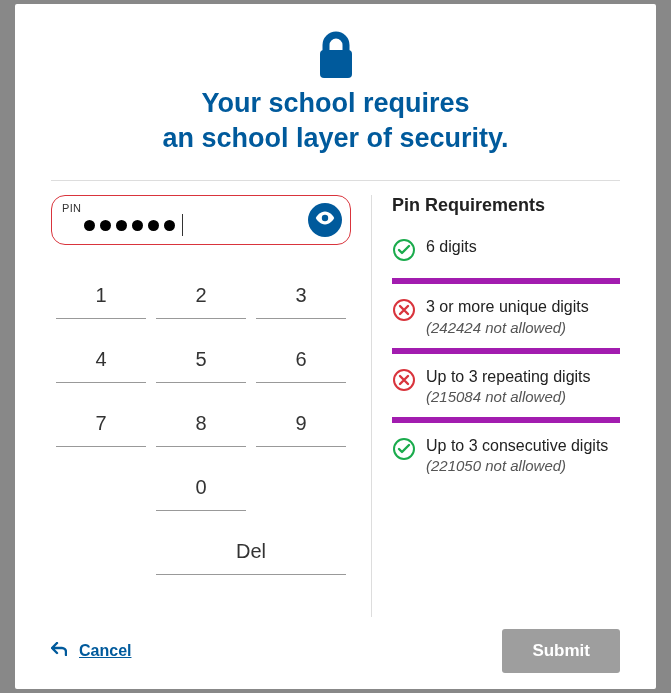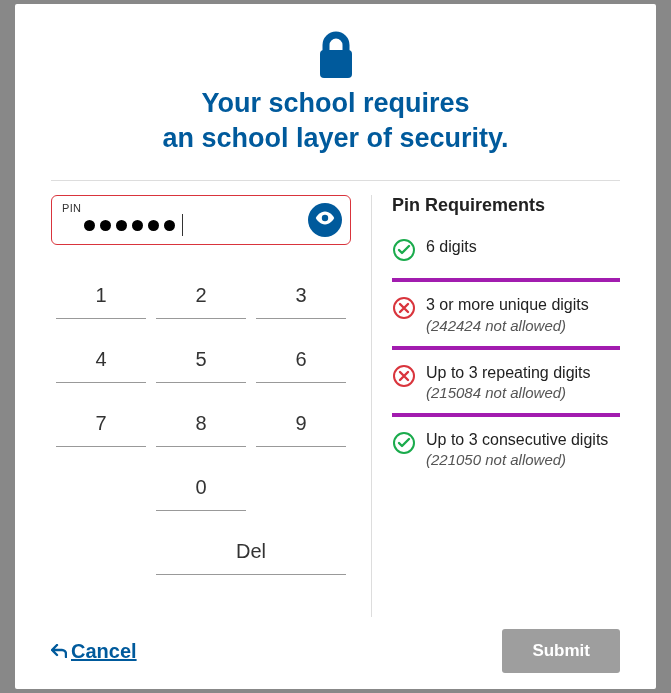--- a/index.html
+++ b/index.html
@@ -49,21 +49,21 @@
     width: 300px;
     flex-shrink: 0;
   }
   .right {
     flex: 1;
     border-left: 1px solid #ddd;
     padding-left: 20px;
   }
   .pin-field {
     border: 1px solid #d9343c;
-    border-radius: 6px;
+    border-radius: 14px;
     padding: 6px 10px 8px 10px;
     margin-bottom: 7px;
     position: relative;
   }
   .pin-label {
     font-size: 11px;
     color: #333;
     letter-spacing: 0.3px;
   }
   .pin-value {
@@ -123,21 +123,21 @@
   .req-title {
     font-size: 18px;
     font-weight: 700;
     color: #222;
     margin-bottom: 8px;
   }
   .req-item {
     display: flex;
     gap: 10px;
     padding: 12px 0;
-    border-bottom: 4px solid #a21caf;
+    border-bottom: 6px solid #a21caf;
   }
   .req-item:last-child { border-bottom: none; }
   .req-icon {
     flex-shrink: 0;
     margin-top: 2px;
   }
   .req-text {
     font-size: 16px;
     color: #222;
     line-height: 1.4;
@@ -149,25 +149,25 @@
   }
   .footer {
     display: flex;
     justify-content: space-between;
     align-items: center;
     margin-top: 12px;
   }
   .cancel {
     color: #005a9c;
     font-weight: 700;
-    font-size: 20px;
+    font-size: 16px;
     text-decoration: underline;
     display: flex;
     align-items: center;
-    gap: 4px;
+    gap: 12px;
     cursor: pointer;
   }
   .submit {
     background: #9e9e9e;
     color: #fff;
     font-weight: 700;
     font-size: 17px;
     border: none;
     padding: 12px 30px;
     border-radius: 3px;

